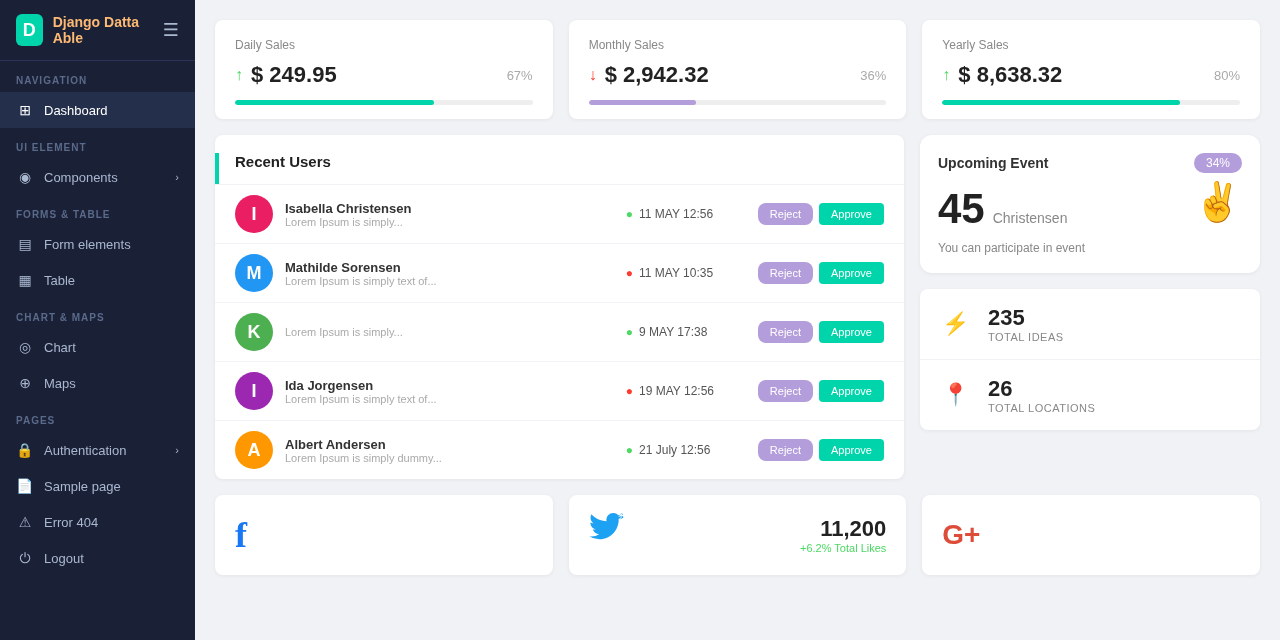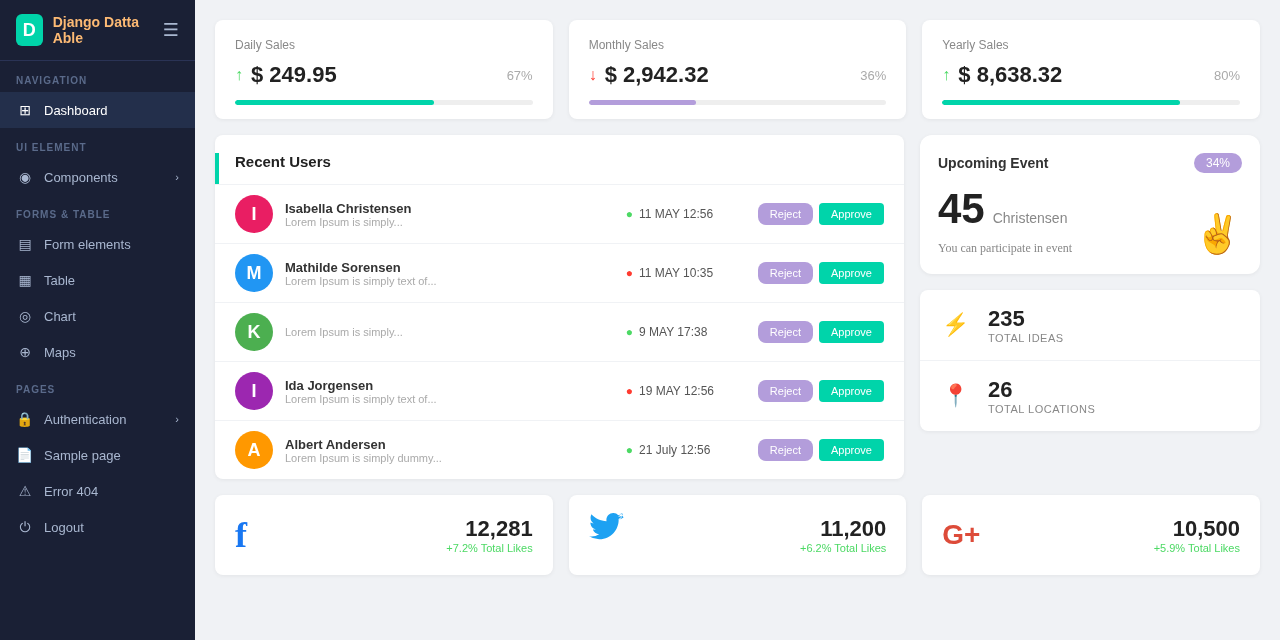--- a/index.html
+++ b/index.html
@@ -245,21 +245,21 @@
     }
     .event-number {
       font-size: 42px;
       font-weight: 700;
       color: #222;
       display: flex;
       align-items: baseline;
       gap: 8px;
     }
     .event-number-sub { font-size: 14px; color: #888; font-weight: 400; }
-    .event-note { font-size: 12px; color: #888; margin-top: 8px; font-family: Liberation Serif, serif; }
+    .event-note { font-size: 12px; color: #888; margin-top: 8px; }
 
     .stats-mini {
       background: white;
       border-radius: 8px;
       box-shadow: 0 1px 4px rgba(0,0,0,0.06);
       overflow: hidden;
     }
     .stats-mini-item {
       display: flex;
       align-items: center;
@@ -337,20 +337,21 @@
   <div class="sidebar-section-title">FORMS &amp; TABLE</div>
   <div class="sidebar-item">
     <span class="icon">▤</span>
     <span>Form elements</span>
   </div>
   <div class="sidebar-item">
     <span class="icon">▦</span>
     <span>Table</span>
   </div>
 
+  <div class="sidebar-section-title">CHART &amp; MAPS</div>
   <div class="sidebar-item">
     <span class="icon">◎</span>
     <span>Chart</span>
   </div>
   <div class="sidebar-item">
     <span class="icon">⊕</span>
     <span>Maps</span>
   </div>
 
   <div class="sidebar-section-title">PAGES</div>
@@ -503,21 +504,21 @@
         </div>
     </div>
 
     <div class="right-panel">
 
       <div class="event-card">
         <div class="event-header">
           <span class="event-title">Upcoming Event</span>
           <span class="event-badge">34%</span>
         </div>
-        <div style="display:flex; justify-content:space-between; align-items:flex-end;">
+        <div style="display:flex; justify-content:space-between; align-items:flex-start;">
           <div>
             <div class="event-number">
               <span>45</span>
               <span class="event-number-sub">Christensen</span>
             </div>
             <div class="event-note">You can participate in event</div>
           </div>
           <span style="font-size:38px; margin-top:-5px;">✌️</span>
         </div>
       </div>
@@ -537,38 +538,30 @@
             <div class="stats-mini-label">TOTAL LOCATIONS</div>
           </div>
         </div>
       </div>
     </div>
   </div>
 
   <div class="social-row">
     <div class="social-card">
       <div class="social-icon fb-icon" style="font-size:36px; font-weight:900; font-family:serif; color:#1877f2;">f</div>
-      <div class="social-info">
-        <div class="social-count">12,281</div>
-        <div class="social-growth growth-green">+7.2% Total Likes</div>
-      </div>
     </div>
     <div class="social-card">
       <div class="social-icon tw-icon">
         <svg width="36" height="36" viewBox="0 0 24 24" fill="#1da1f2">
             <path d="M23 3a10.9 10.9 0 0 1-3.14 1.53A4.48 4.48 0 0 0 22.43.36a9 9 0 0 1-2.88 1.1A4.52 4.52 0 0 0 16.11 0c-2.5 0-4.52 2.02-4.52 4.52 0 .35.04.7.11 1.03C7.69 5.37 4.07 3.58 1.64.9a4.52 4.52 0 0 0-.61 2.27c0 1.57.8 2.95 2.02 3.76A4.49 4.49 0 0 1 .96 6.4v.06c0 2.19 1.56 4.02 3.63 4.43a4.54 4.54 0 0 1-2.04.08c.57 1.79 2.24 3.09 4.21 3.13A9.07 9.07 0 0 1 0 15.54 12.8 12.8 0 0 0 6.92 17.5c8.3 0 12.85-6.88 12.85-12.85l-.02-.58A9.2 9.2 0 0 0 22 1.76a9.06 9.06 0 0 1-2.6.71A4.52 4.52 0 0 0 21.46 0z"></path>
           </svg>
       </div>
       <div class="social-info">
         <div class="social-count">11,200</div>
         <div class="social-growth growth-green">+6.2% Total Likes</div>
       </div>
     </div>
     <div class="social-card">
       <div class="social-icon gp-icon" style="font-size:28px; font-weight:700; color:#dd4b39;">G+</div>
-      <div class="social-info">
-        <div class="social-count">10,500</div>
-        <div class="social-growth growth-green">+5.9% Total Likes</div>
-      </div>
     </div>
   </div>
 
 </main>
 
 </body></html>

